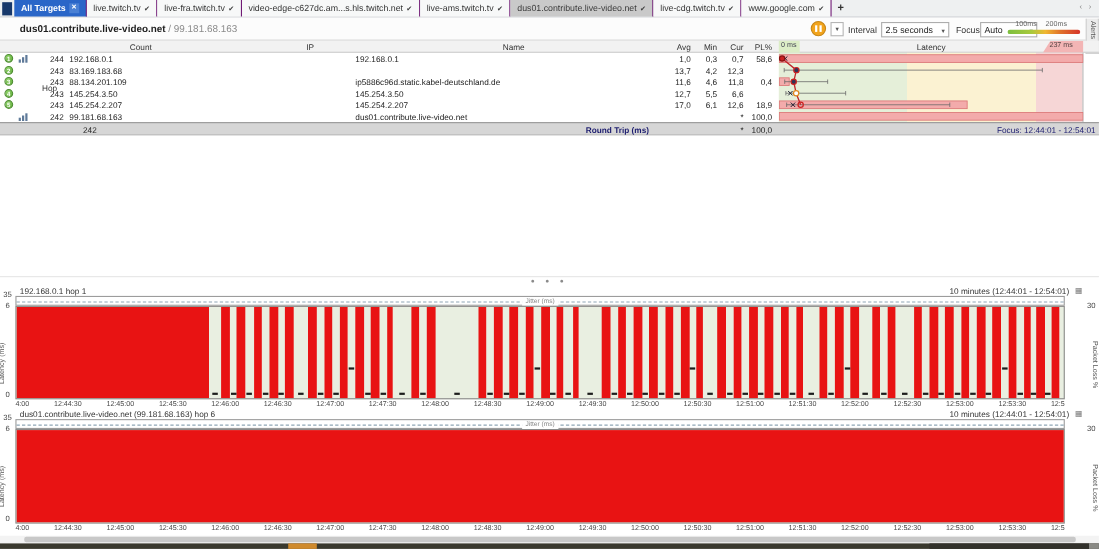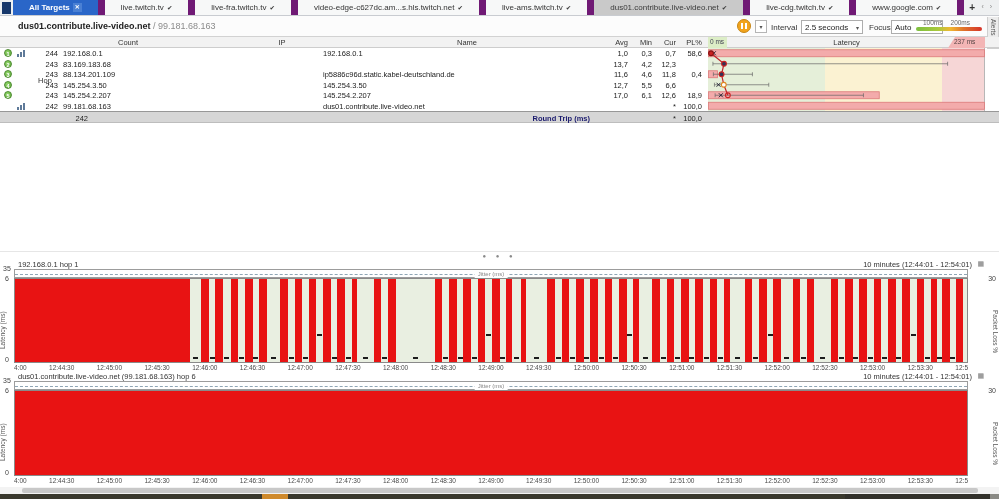--- a/index.html
+++ b/index.html
@@ -3,22 +3,22 @@
 <meta charset="utf-8">
 <style>
   * { margin:0; padding:0; box-sizing:border-box; }
   body { font-family:"Liberation Sans", sans-serif; background:#fff; }
   #app { position:relative; width:999px; height:499px; background:#fff; overflow:hidden; }
 
   
   .tabbar { position:absolute; top:0; left:0; width:999px; height:16px; background:#eef0f1;
             border-bottom:1px solid #c9ccd1; display:flex; align-items:stretch; }
   .appicon { width:9px; height:12px; background:#17386b; margin:2px 2px 2px 2px; flex:0 0 auto; }
-  .tab { display:flex; align-items:center; gap:3px; padding:0 16px; font-size:8px; color:#333;
-         border-right:7px solid #701a75; background:#f7f8f8; white-space:nowrap; cursor:default; }
+  .tab { display:flex; align-items:center; gap:3px; padding:0 6px; font-size:8px; color:#333;
+         border-right:1px solid #701a75; background:#f7f8f8; white-space:nowrap; cursor:default; }
   .tab.all { background:#2a66c8; color:#fff; font-weight:bold; }
   .tab.sel { background:#c9c9c9; color:#3a3a3a; }
   .tab .closebox { width:9px; height:9px; background:#4a80d4; color:#fff; font-size:6px;
                    line-height:9px; text-align:center; font-weight:bold; }
   .tab .chk { color:#3d3d3d; font-size:6.5px; }
   .tab.plus { background:transparent; border-right:none; font-size:10px; font-weight:bold; padding:0 5px; }
   .tabnav { margin-left:auto; color:#8a8a8a; font-size:7px; padding:3px 5px 0 0; letter-spacing:2px; }
 
   
   .toolbar { position:absolute; top:16px; left:0; width:999px; height:21px; background:#fcfcfc;
@@ -301,20 +301,21 @@
         <span class="cell c-cur">*</span>
         <span class="cell c-pl">100,0</span>
       </div>
     </div>
 
   <div class="tsum">
     <span class="cell" style="left:58px; width:30px; text-align:right;">242</span>
     <span class="cell s-label">Round Trip (ms)</span>
     <span class="cell c-cur">*</span>
     <span class="cell c-pl">100,0</span>
+    <span class="cell s-focus">Focus: 12:44:01 - 12:54:01</span>
   </div>
 
   <div class="splitter">● ● ●</div>
 
   <div class="tgraph" style="top:260px; height:112px;">
     <div class="g-title">192.168.0.1 hop 1</div>
     <div class="g-range">10 minutes (12:44:01 - 12:54:01)</div>
     <div class="g-rangeicon">▦</div>
     <div class="g-jmax">35</div>
     <div class="g-jband">

